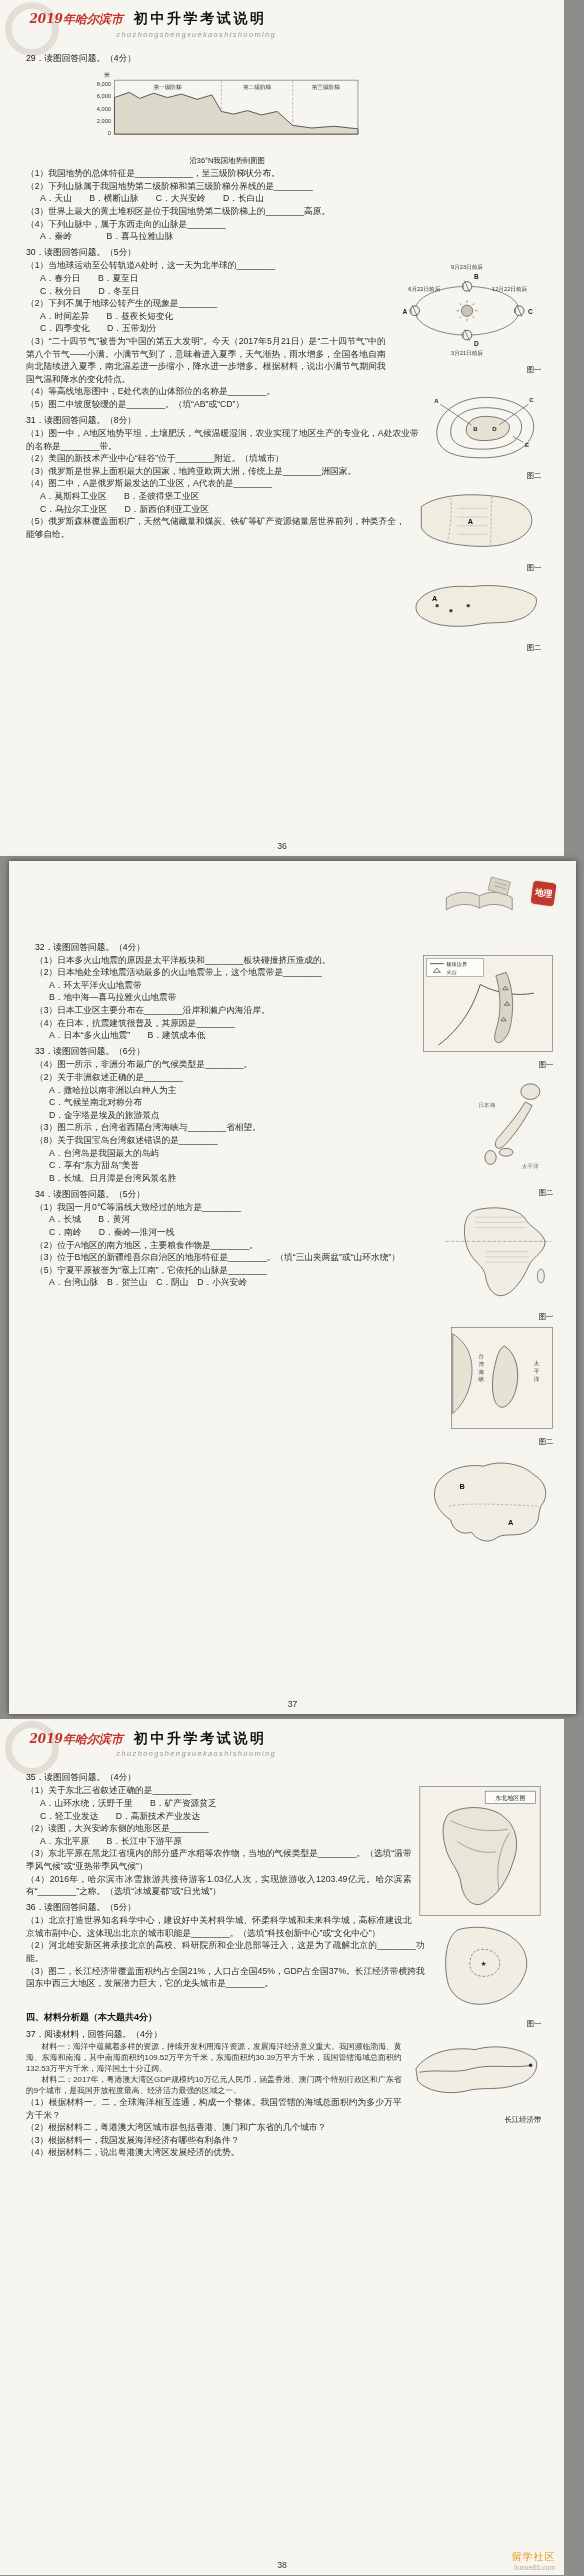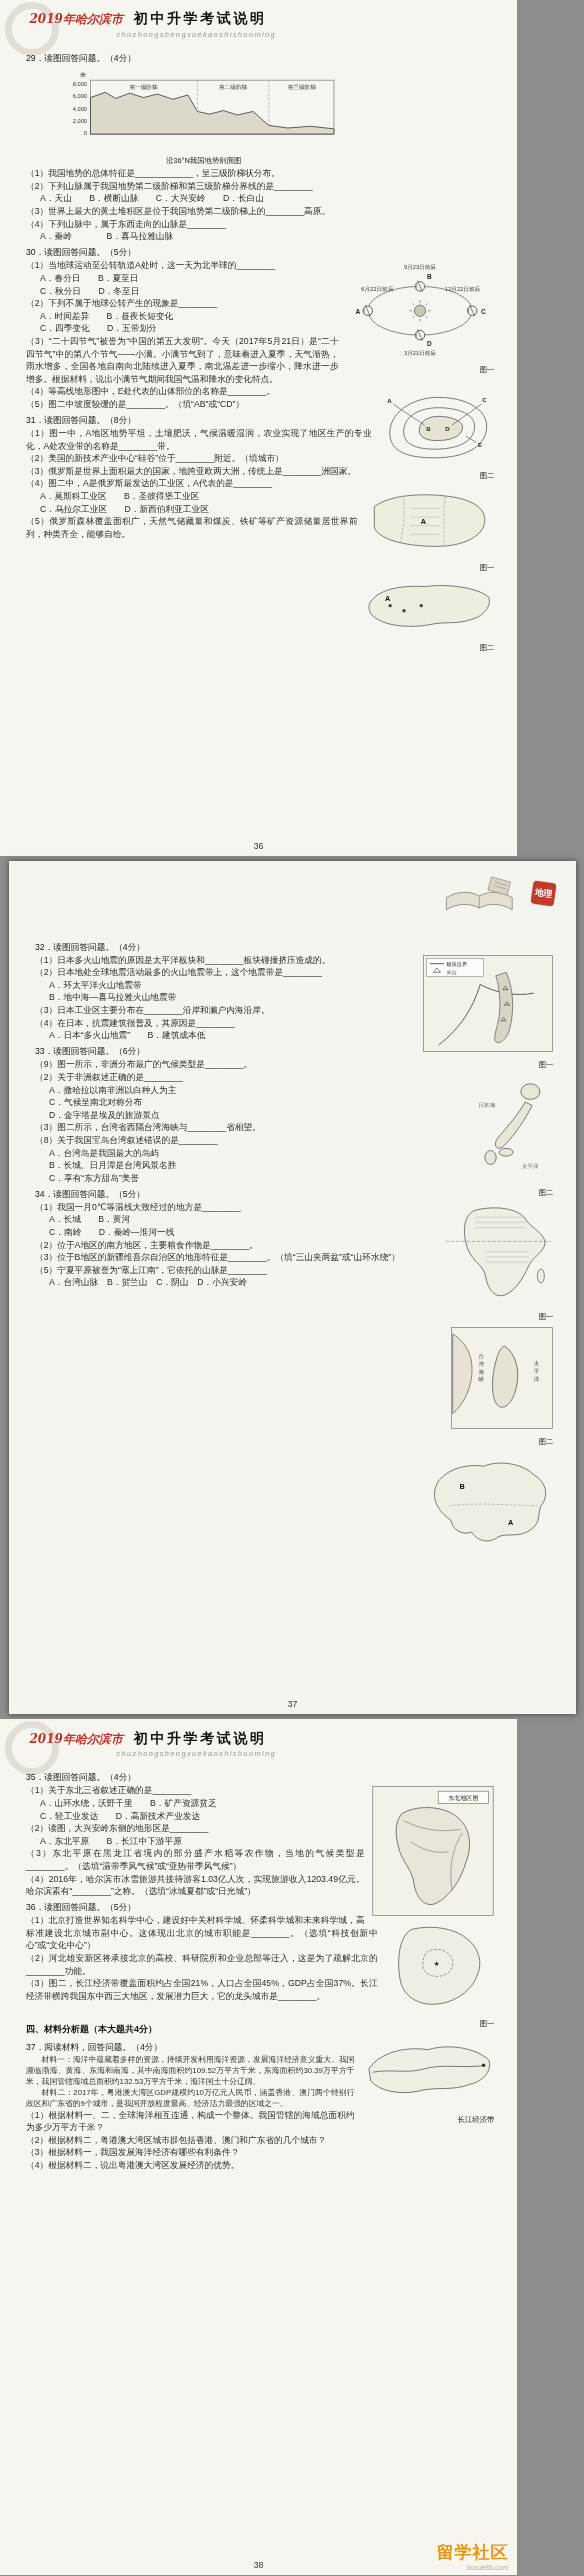--- a/index.html
+++ b/index.html
@@ -1,18 +1,18 @@
 <!DOCTYPE html>
 <html style="font-size:14px"><head>
 <meta charset="utf-8">
 <style>
   *{margin:0;padding:0;box-sizing:border-box}
   body{width:585px;background:#8e8d8b;font-family:"Liberation Sans","DejaVu Sans",sans-serif;color:#2a2a2a}
   .doc{width:585px}
-  .page{position:relative;width:517px;background:#f7f5ef;overflow:hidden}
+  .page{position:relative;width:564px;background:#f7f5ef;overflow:hidden}
   .page.narrow{width:567px;margin:0 auto;box-shadow:0 0 6px rgba(0,0,0,.55);background:#f6f4ee}
   .h1{height:856px}.h2{height:853px}.h3{height:856px}
   .gap{height:5.2px}
   .content{position:relative;padding:3.5px 22.6px 0 26px}
   .content.p2{padding-top:76px}
   .qt{font-size:8.7px;line-height:13px;margin-top:3.5px;color:#161616}
   .ln{font-size:8.7px;line-height:12.6px;text-align:justify}
   .opt{font-size:8.7px;line-height:12.6px;padding-left:14px}
   .sec{font-size:9px;font-weight:bold;line-height:14.8px;margin-top:20px;color:#111}
   .sm{font-size:7.8px;line-height:11px;text-align:justify;color:#333;text-indent:15.6px}
@@ -21,21 +21,21 @@
   .figcap{font-size:7.4px;color:#222;margin-top:8px}
   .pnum{position:absolute;bottom:5px;left:0;right:0;text-align:center;font-size:8.7px;color:#333}
   .hdr{position:relative;padding:10.4px 0 1.7px 29.5px;height:45px}
   .hdr-year{font-family:"DejaVu Serif","Liberation Serif",serif;font-style:italic;font-weight:bold;color:#c03028;font-size:12px}
   .hdr-title{font-size:14px;font-weight:bold;color:#111;margin-left:7px;letter-spacing:2.6px}
   .hdr-pinyin{font-size:7.4px;color:#9a968c;font-style:italic;letter-spacing:1.4px;margin:1.7px 0 0 87px}
   .ring{position:absolute;left:5.2px;top:1.7px;width:54px;height:54px;border:7.8px solid #dfdcd2;border-radius:50%;opacity:.9}
   .p2-decor{position:absolute;top:8.7px;right:19px;width:116px;height:57px}
   .stamp{position:absolute;right:1.7px;top:12px;width:23.4px;height:23.4px;background:#c0392b;color:#fff;border-radius:3.5px;display:flex;align-items:center;justify-content:center;font-size:8.7px;font-weight:bold;transform:rotate(8deg);box-shadow:0 0 1.7px rgba(0,0,0,.3)}
   .wm{position:absolute;right:8.7px;bottom:4.3px;text-align:right}
-  .wm-text{color:#e8950f;font-weight:bold;font-size:17px;letter-spacing:0.9px}
+  .wm-text{color:#e8950f;font-weight:normal;font-size:10px;letter-spacing:0.9px}
   .wm-sub{color:#b3afa6;font-size:7px}
   svg{vertical-align:top}
 </style>
 </head>
 <body>
 
 <div class="doc">
 
   <section class="page h1">
     <div class="ring"></div>
@@ -204,42 +204,42 @@
     <path d="M36,8 C60,2 86,6 94,18 C100,28 112,32 116,42 C120,54 104,60 98,72 C92,86 82,102 70,106 C58,110 50,98 48,84 C46,72 34,68 28,54 C22,40 20,14 36,8 Z" fill="#f0ede2" stroke="#555" stroke-width="0.9"></path>
     <line x1="2" y1="44" x2="124" y2="44" stroke="#777" stroke-width="0.6" stroke-dasharray="4 2"></line>
     <line x1="36" y1="16" x2="94" y2="16" stroke="#aaa" stroke-width="0.5"></line>
             <line x1="36" y1="22" x2="94" y2="22" stroke="#aaa" stroke-width="0.5"></line>
             <line x1="36" y1="28" x2="94" y2="28" stroke="#aaa" stroke-width="0.5"></line>
     <line x1="48" y1="56" x2="98" y2="56" stroke="#aaa" stroke-width="0.5"></line>
             <line x1="48" y1="62" x2="98" y2="62" stroke="#aaa" stroke-width="0.5"></line>
             <line x1="48" y1="68" x2="98" y2="68" stroke="#aaa" stroke-width="0.5"></line>
     <ellipse cx="112" cy="84" rx="4" ry="8" fill="#f0ede2" stroke="#555" stroke-width="0.8"></ellipse>
   </svg><div class="figcap">图一</div></div>
-        <div class="ln">（9）图一所示，非洲分布最广的气候类型是________。</div>
+        <div class="ln">（4）图一所示，非洲分布最广的气候类型是________。</div>
         <div class="ln">（2）关于非洲叙述正确的是________</div>
         <div class="opt">A．撒哈拉以南非洲以白种人为主</div>
         <div class="opt">C．气候呈南北对称分布</div>
         <div class="opt">D．金字塔是埃及的旅游景点</div>
         <div class="figr"><svg width="102" height="102" viewBox="0 0 118 118">
     <rect x="0.5" y="0.5" width="117" height="117" fill="#f4f1e8" stroke="#777" stroke-width="0.8"></rect>
     <path d="M2,8 C18,18 26,34 24,56 C22,76 12,92 2,100 Z" fill="#e6e2d4" stroke="#555" stroke-width="0.8"></path>
     <path d="M62,22 C74,30 80,48 76,68 C73,84 64,96 56,92 C48,88 46,68 50,48 C53,34 56,24 62,22 Z" fill="#e6e2d4" stroke="#555" stroke-width="0.9"></path>
     <text x="35" y="36" font-size="6.5" fill="#444" text-anchor="middle">台</text>
             <text x="35" y="45" font-size="6.5" fill="#444" text-anchor="middle">湾</text>
             <text x="35" y="54" font-size="6.5" fill="#444" text-anchor="middle">海</text>
             <text x="35" y="63" font-size="6.5" fill="#444" text-anchor="middle">峡</text>
     <text x="99" y="44" font-size="6.5" fill="#444" text-anchor="middle">太</text>
             <text x="99" y="53" font-size="6.5" fill="#444" text-anchor="middle">平</text>
             <text x="99" y="62" font-size="6.5" fill="#444" text-anchor="middle">洋</text>
   </svg><div class="figcap">图二</div></div>
         <div class="ln">（3）图二所示，台湾省西隔台湾海峡与________省相望。</div>
         <div class="ln">（8）关于我国宝岛台湾叙述错误的是________</div>
         <div class="opt">A．台湾岛是我国最大的岛屿</div>
+        <div class="opt">C．享有“东方甜岛”美誉</div>
         <div class="opt">B．长城、日月潭是台湾风景名胜</div>
-        <div class="opt">C．享有“东方甜岛”美誉</div>
         <div class="qt">34．读图回答问题。（5分）</div>
         <div class="figr"><svg width="130" height="96" viewBox="0 0 150 110">
     <path d="M14,42 C18,24 44,12 70,16 C90,8 116,14 128,26 C142,34 146,50 136,62 C132,72 136,80 126,88 C112,100 96,92 86,98 C76,106 62,102 56,92 C46,96 34,90 32,78 C22,72 10,58 14,42 Z" fill="#f0ede2" stroke="#555" stroke-width="0.9"></path>
     <path d="M30,62 C56,58 86,60 132,62" fill="none" stroke="#888" stroke-width="0.6" stroke-dasharray="3 2"></path>
     <text x="42" y="42" font-size="8.5" font-weight="bold" fill="#111">B</text>
     <text x="98" y="84" font-size="8.5" font-weight="bold" fill="#111">A</text>
   </svg></div>
         <div class="ln">（1）我国一月0℃等温线大致经过的地方是________</div>
         <div class="opt">A．长城　　B．黄河</div>
         <div class="opt">C．南岭　　D．秦岭—淮河一线</div>

